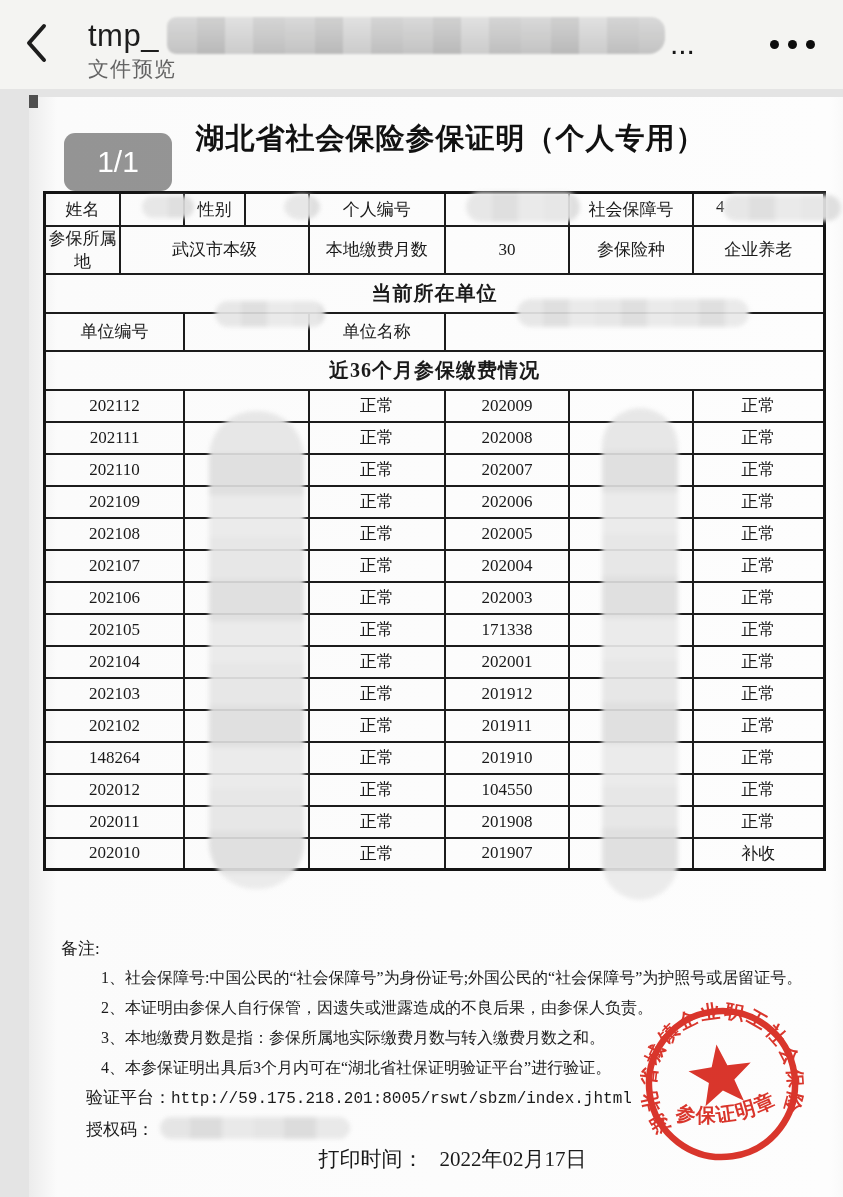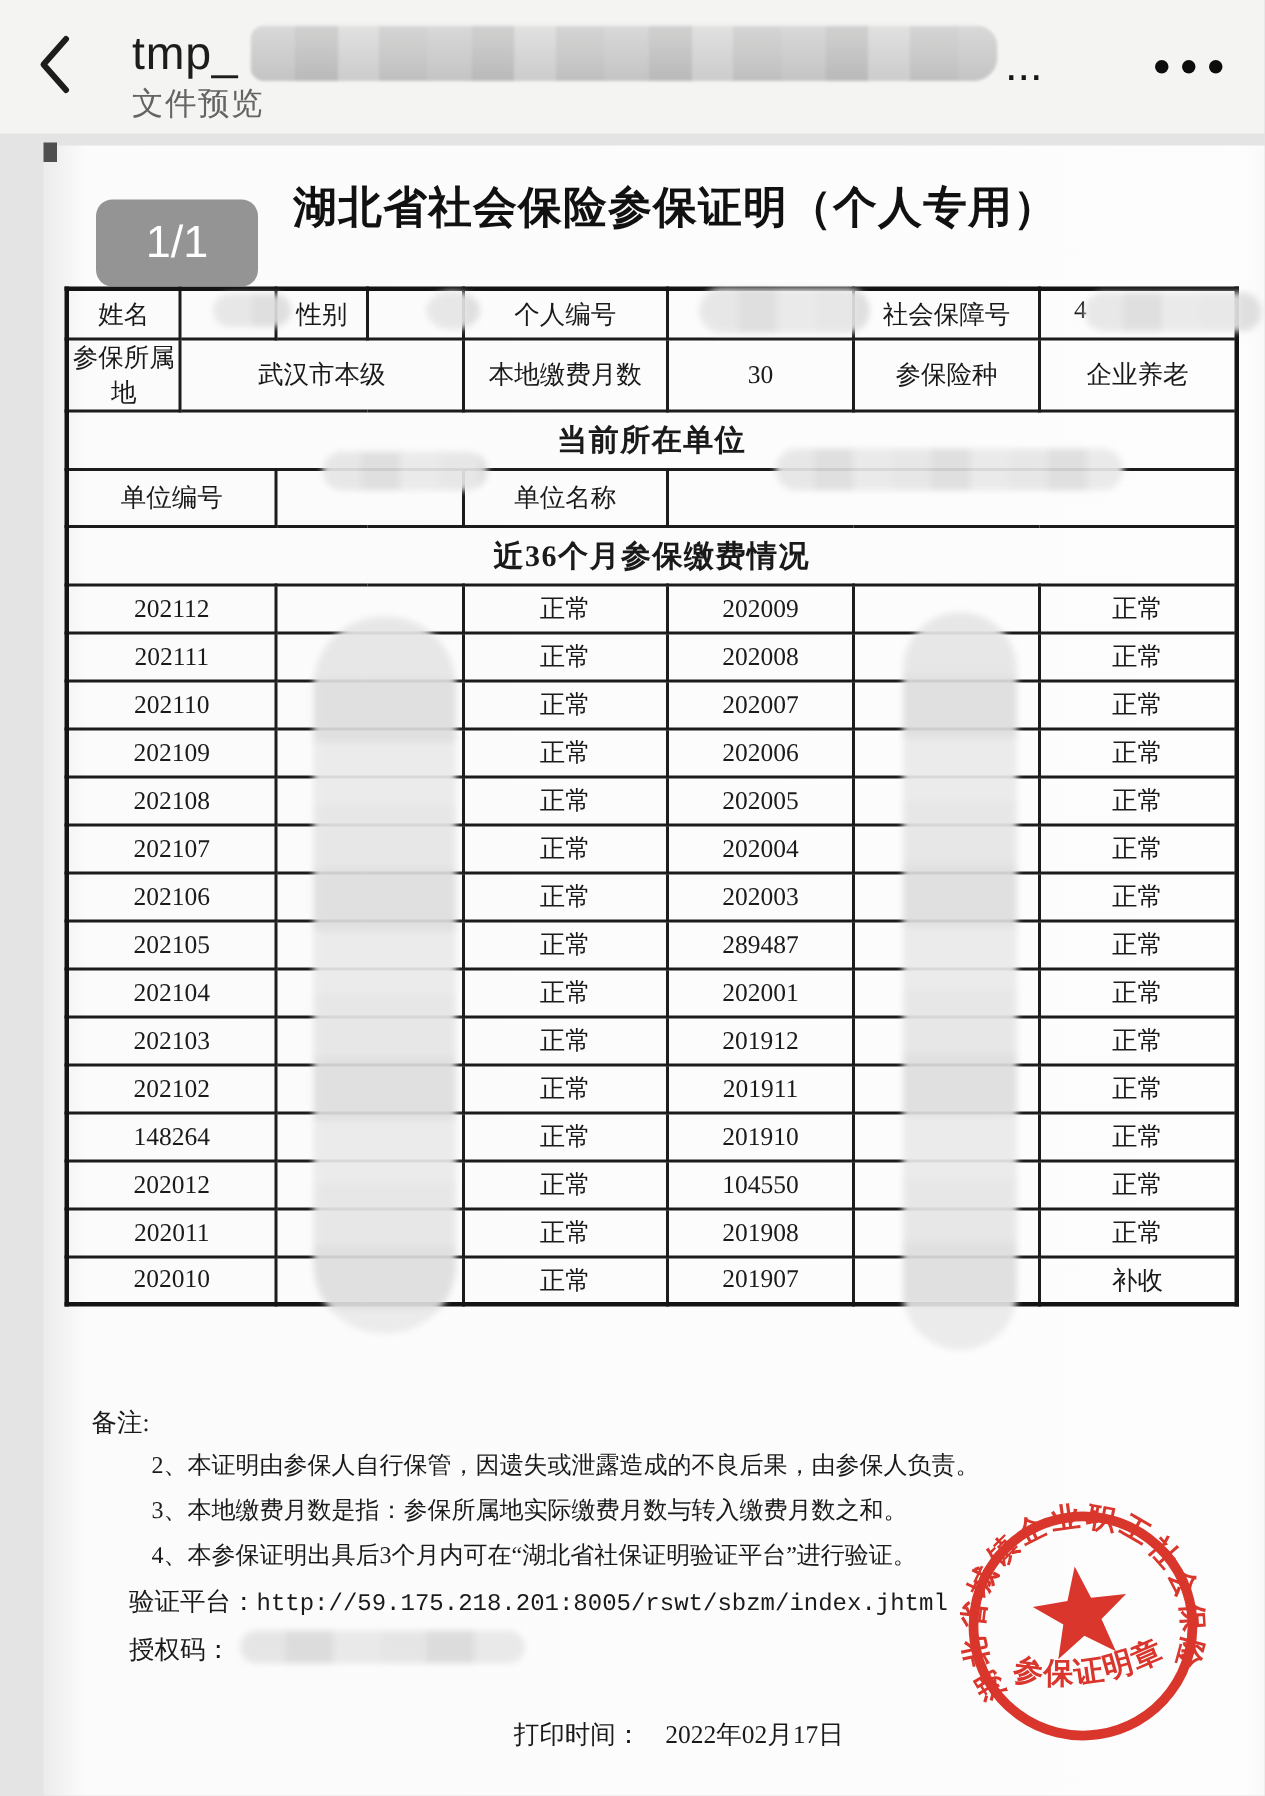--- a/index.html
+++ b/index.html
@@ -66,21 +66,21 @@
   
   .remarks { position:absolute; left:32px; top:838px; width:780px; }
   .rk-label { height:28px; line-height:28px; font-size:17px; }
   .rk-item  { height:30px; line-height:30px; font-size:16px; padding-left:40px; white-space:nowrap; }
   .rk-line  { height:30px; line-height:30px; font-size:17px; padding-left:25px; white-space:nowrap; }
   .rk-url { font-family:"Liberation Mono",monospace; font-size:16px; }
   .auth-blur { display:inline-block; position:relative; top:4px; left:6px; width:190px; height:22px;
     border-radius:12px; filter:blur(2px); opacity:.92;
     background:repeating-linear-gradient(90deg,#e4e4e4 0 30px,#dadada 30px 62px,#e8e8e8 62px 94px); }
 
-  .print-line { position:absolute; left:32px; top:1048px; width:783px; text-align:center; font-size:17px; }
+  .print-line { position:absolute; left:32px; top:1048px; width:783px; text-align:center; font-size:21px; }
   .print-line .val { margin-left:16px; }
 
   
   .seal { position:absolute; left:611px; top:905px; width:164px; height:164px; z-index:6; opacity:.93; }
 </style>
 </head>
 <body>
 
 <div class="appbar">
   <div class="back-btn">
@@ -209,21 +209,21 @@
             <td colspan="2"></td>
             <td>正常</td>
             <td>202003</td>
             <td></td>
             <td>正常</td>
           </tr>
           <tr>
             <td colspan="2">202105</td>
             <td colspan="2"></td>
             <td>正常</td>
-            <td>289487</td>
+            <td>171338</td>
             <td></td>
             <td>正常</td>
           </tr>
           <tr>
             <td colspan="2">202104</td>
             <td colspan="2"></td>
             <td>正常</td>
             <td>202001</td>
             <td></td>
             <td>正常</td>
@@ -285,20 +285,21 @@
   <div class="blur b-gender"></div>
   <div class="blur b-pno"></div>
   <div class="blur b-ssn"></div>
   <div class="blur b-empno"></div>
   <div class="blur b-empname"></div>
   <div class="blur v b-base-l"></div>
   <div class="blur v b-base-r"></div>
 
   <div class="remarks">
     <div class="rk-label">备注:</div>
+    <div class="rk-item">1、社会保障号:中国公民的“社会保障号”为身份证号;外国公民的“社会保障号”为护照号或居留证号。</div>
     <div class="rk-item">2、本证明由参保人自行保管，因遗失或泄露造成的不良后果，由参保人负责。</div>
     <div class="rk-item">3、本地缴费月数是指：参保所属地实际缴费月数与转入缴费月数之和。</div>
     <div class="rk-item">4、本参保证明出具后3个月内可在“湖北省社保证明验证平台”进行验证。</div>
     <div class="rk-line">
       <span>验证平台：</span><span class="rk-url">http://59.175.218.201:8005/rswt/sbzm/index.jhtml</span>
     </div>
     <div class="rk-line">
       <span>授权码：</span><span class="auth-blur"></span>
     </div>
   </div>

